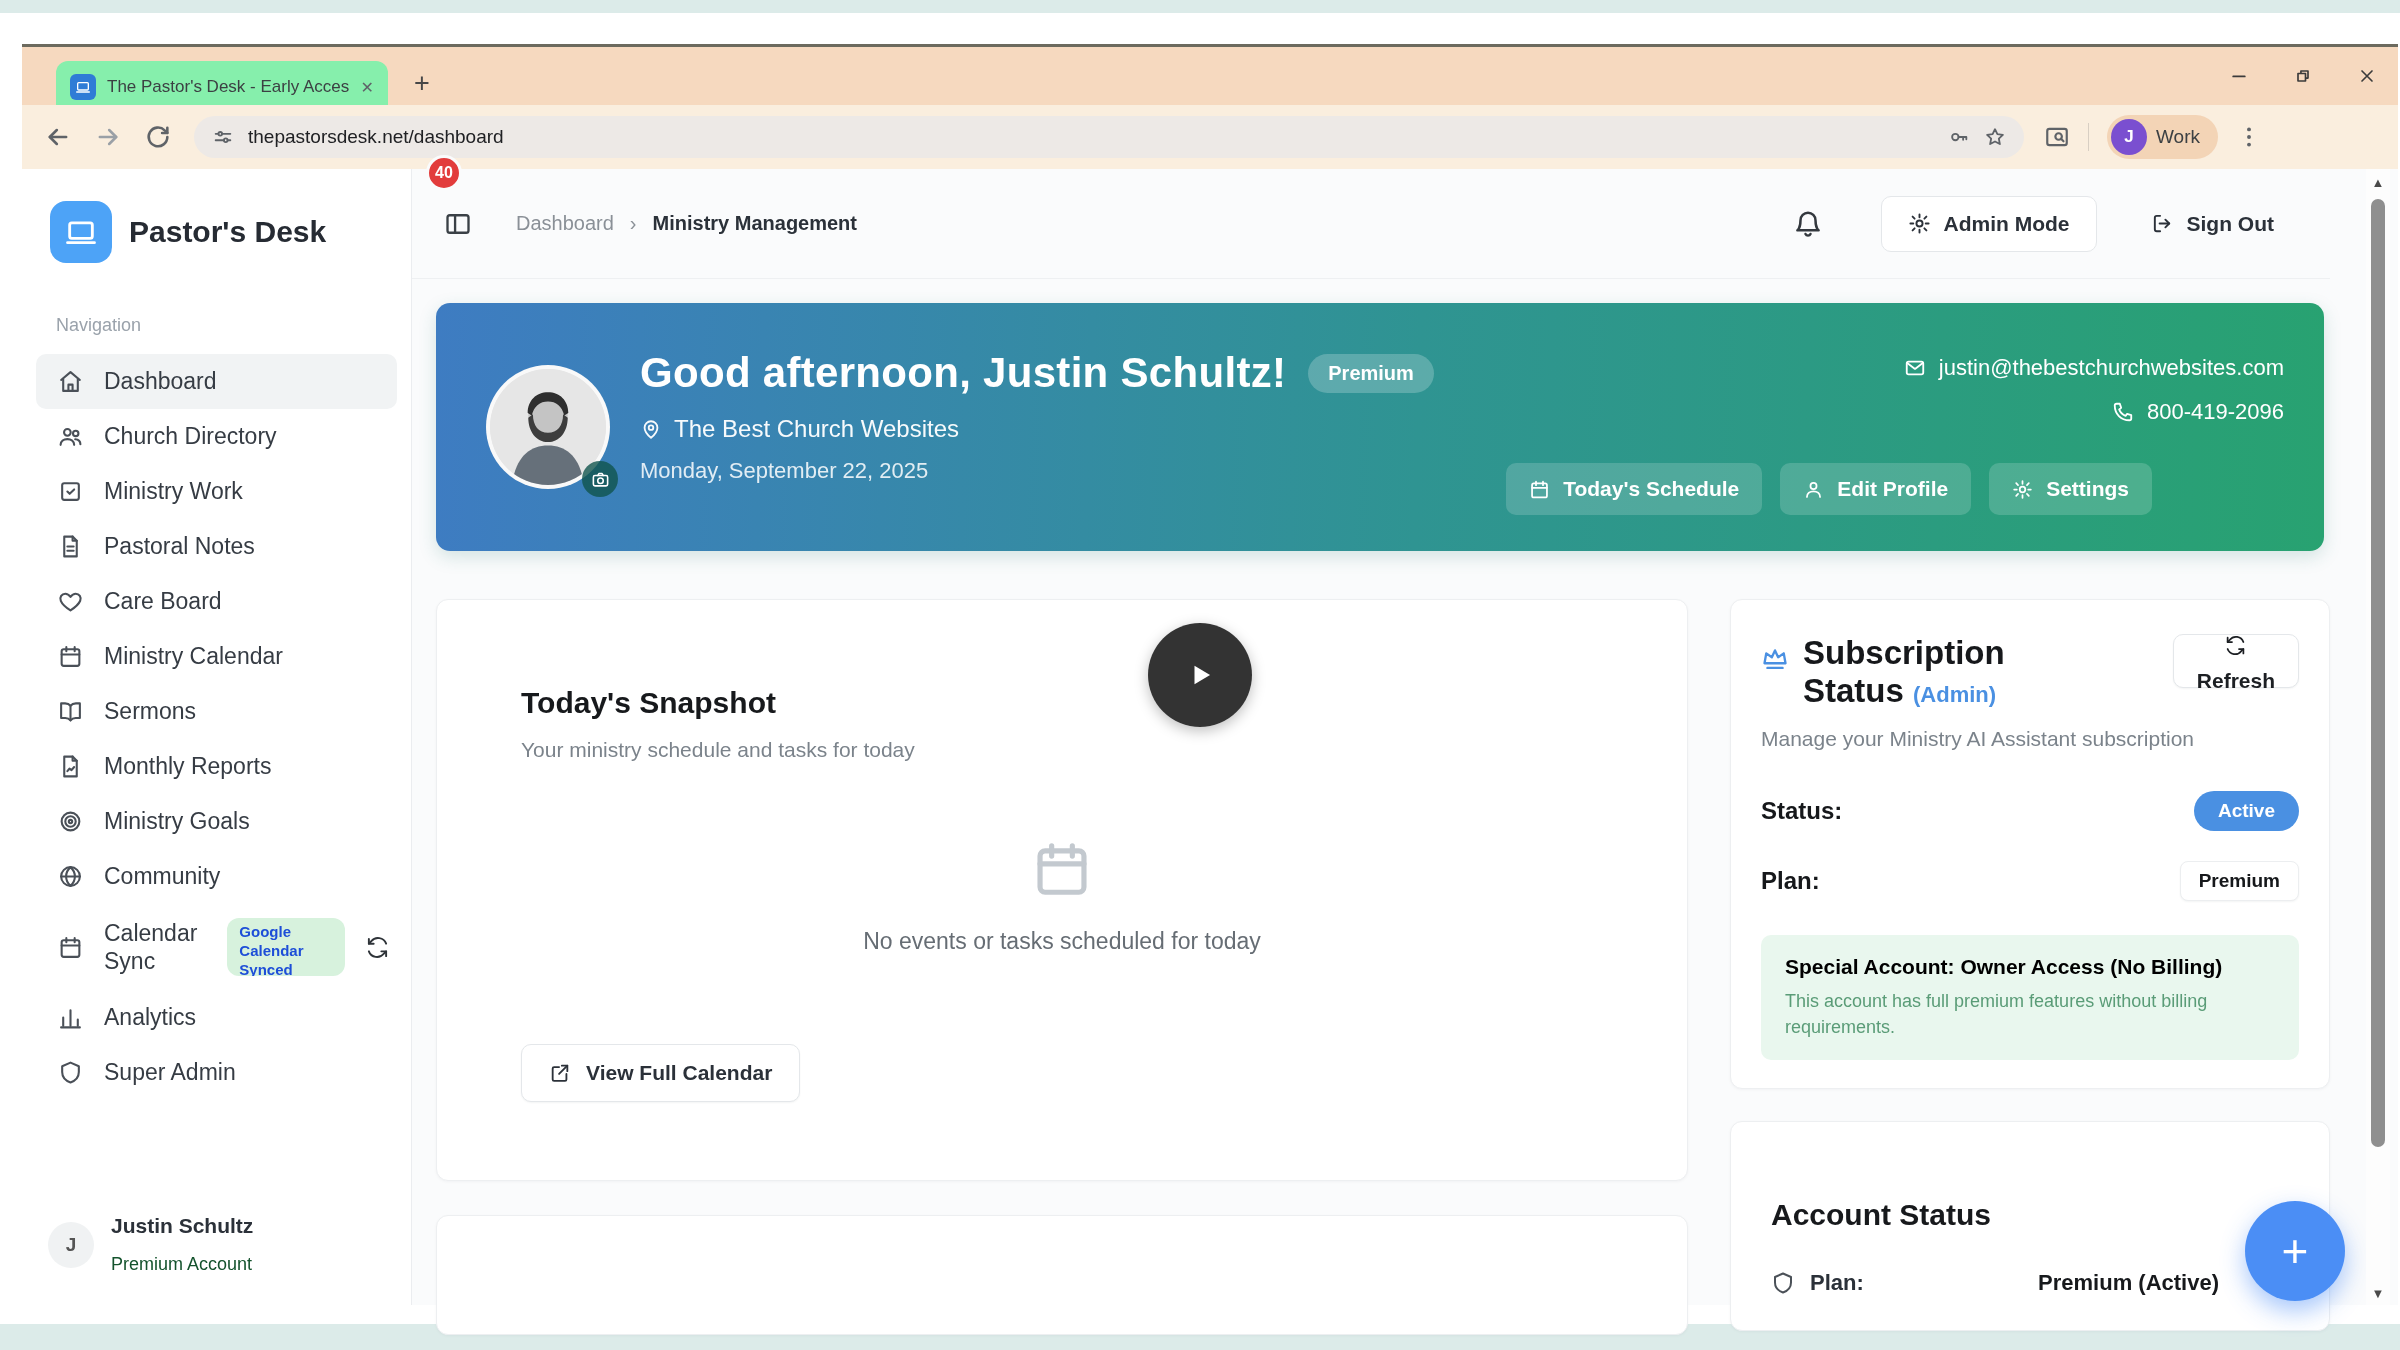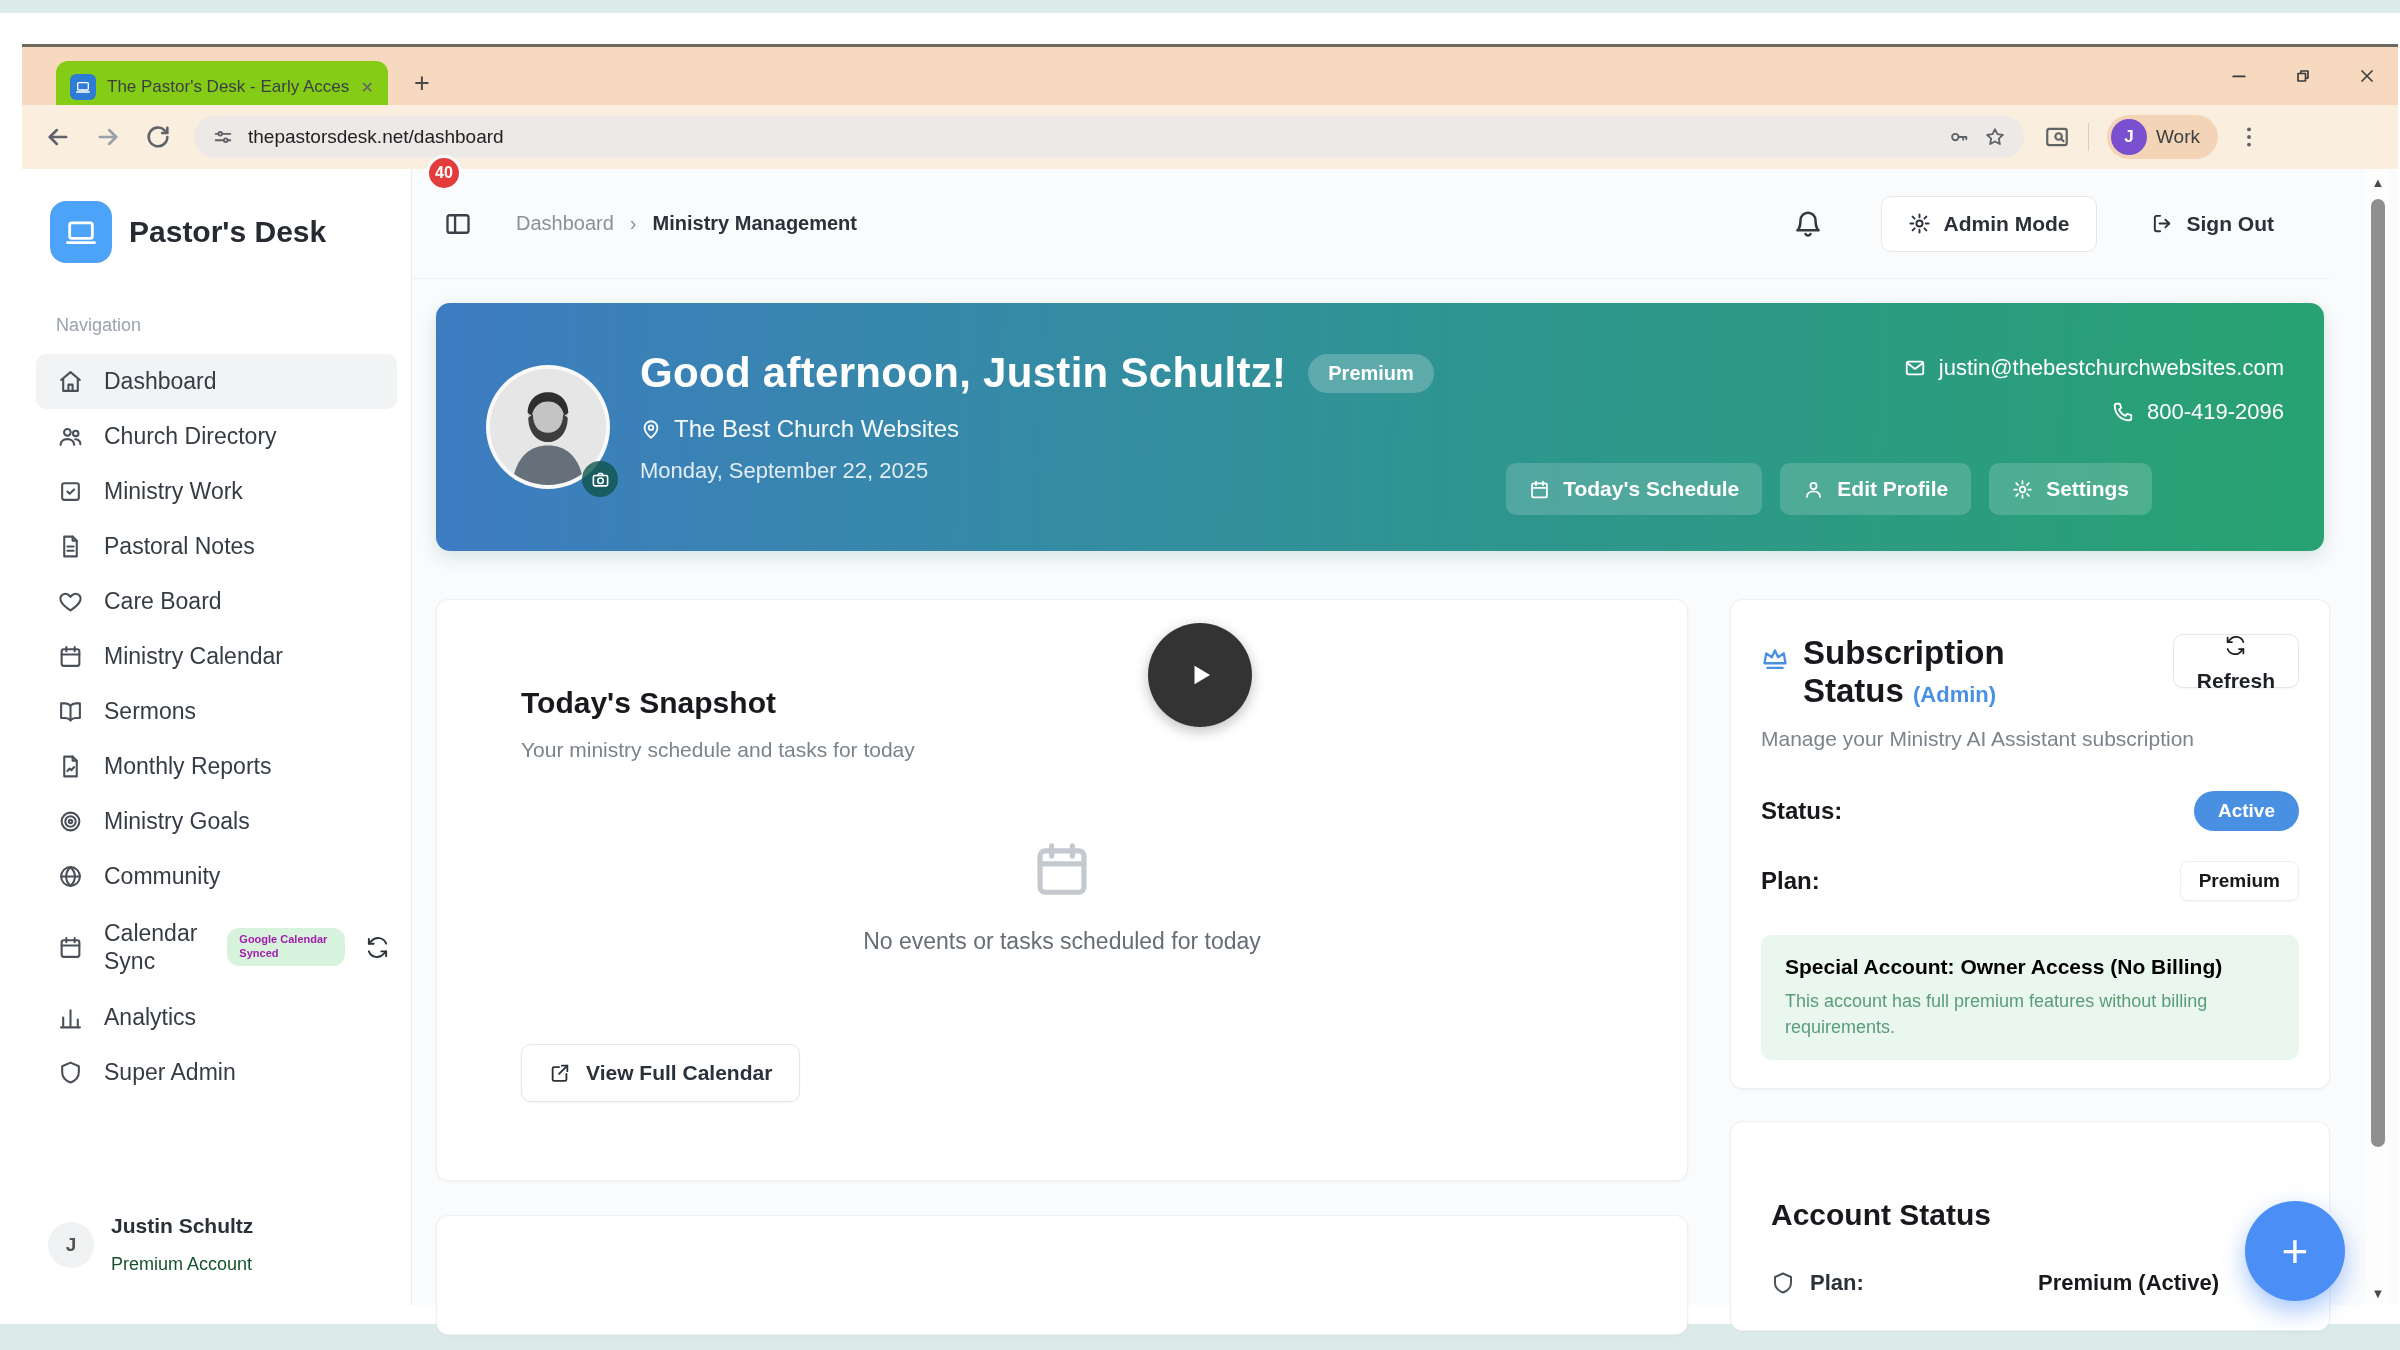--- a/index.html
+++ b/index.html
@@ -5,21 +5,21 @@
   * { margin:0; padding:0; box-sizing:border-box; }
   html,body { background:#fff; font-family:"Liberation Sans", sans-serif; }
   .stage { position:relative; width:2400px; height:1350px; background:#fff; overflow:hidden; }
   .strip { position:absolute; left:0; width:2400px; background:#dcebe9; }
   .strip.top { top:0; height:13px; }
   .strip.bottom { top:1324px; height:26px; }
 
   
   .window { position:absolute; left:22px; top:44px; width:2376px; height:1258px; background:#fff; border-top:3px solid #6c6a5e; }
   .tabstrip { position:absolute; left:0; top:0; width:100%; height:58px; background:#f6d9bf; }
-  .tab { position:absolute; left:34px; top:14px; width:332px; height:52px; background:#84cc16; border-radius:12px 12px 0 0; display:flex; align-items:center; padding:12px 14px; gap:11px; }
+  .tab { position:absolute; left:34px; top:14px; width:332px; height:52px; background:#86efac; border-radius:12px 12px 0 0; display:flex; align-items:center; padding:12px 14px; gap:11px; }
   .favicon { width:26px; height:26px; border-radius:6px; background:#2f7cd6; display:flex; align-items:center; justify-content:center; flex:none; }
   .favicon svg { width:16px; height:16px; color:#fff; }
   .tab-title { font-size:17px; color:#3c4043; white-space:nowrap; overflow:hidden; flex:1; }
   .tab-close { font-size:16px; color:#5f6368; flex:none; }
   .newtab { position:absolute; left:392px; top:14px; font-size:27px; color:#474747; line-height:44px; }
   .wincontrols { position:absolute; right:20px; top:0; height:58px; display:flex; align-items:center; gap:42px; color:#3b3b3b; }
   .wc { width:22px; height:22px; display:flex; align-items:center; justify-content:center; }
   .wc svg { width:20px; height:20px; }
 
   .toolbar { position:absolute; left:0; top:58px; width:100%; height:64px; background:#faeede; display:flex; align-items:center; padding:0 22px; }
@@ -47,21 +47,21 @@
   .app-name { font-size:30px; font-weight:bold; color:#262b33; }
   .nav-section { margin:52px 0 0 34px; font-size:18px; color:#9aa2ab; }
   .nav-list { margin-top:18px; padding:0 14px; }
   .nav-item { display:flex; align-items:center; gap:21px; height:55px; padding-left:22px; border-radius:10px; }
   .nav-item.active { background:#f1f3f4; }
   .nav-icon { width:25px; height:25px; color:#4a5058; flex:none; }
   .nav-icon svg { width:100%; height:100%; }
   .nav-label { font-size:23px; color:#363c44; font-weight:500; }
   .nav-item.has-badge { height:86px; }
   .nav-item.has-badge .nav-label { width:118px; line-height:1.22; }
-  .nav-badge { display:-webkit-box; -webkit-line-clamp:3; -webkit-box-orient:vertical; overflow:hidden; width:132px; max-height:58px; background:#d7f2dd; color:#a21caf; font-size:11px; font-weight:bold; border-radius:12px; padding:5px 12px; line-height:1.25; }
+  .nav-badge { display:-webkit-box; -webkit-line-clamp:3; -webkit-box-orient:vertical; overflow:hidden; width:132px; max-height:58px; background:#d7f2dd; color:#1d4ed8; font-size:15px; font-weight:bold; border-radius:12px; padding:5px 12px; line-height:1.25; }
   .nav-trailing { width:23px; height:23px; color:#2e3338; margin-left:auto; margin-right:8px; flex:none; }
   .nav-trailing svg { width:100%; height:100%; }
   .user-row { position:absolute; left:26px; bottom:30px; display:flex; align-items:center; gap:17px; }
   .user-avatar { width:46px; height:46px; border-radius:50%; background:#f0f2f3; color:#555; font-size:19px; font-weight:bold; display:flex; align-items:center; justify-content:center; }
   .user-name { font-size:21px; font-weight:bold; color:#2b3139; }
   .user-plan { font-size:18px; color:#14532d; margin-top:16px; }
 
   .main { position:absolute; left:390px; top:0; width:1918px; height:1136px; }
   .crumb-row { position:absolute; left:0; top:0; width:100%; height:110px; display:flex; align-items:center; padding:0 30px 0 32px; border-bottom:1px solid #eef0f2; }
   .panel-ic { width:28px; height:28px; color:#3a4046; }

